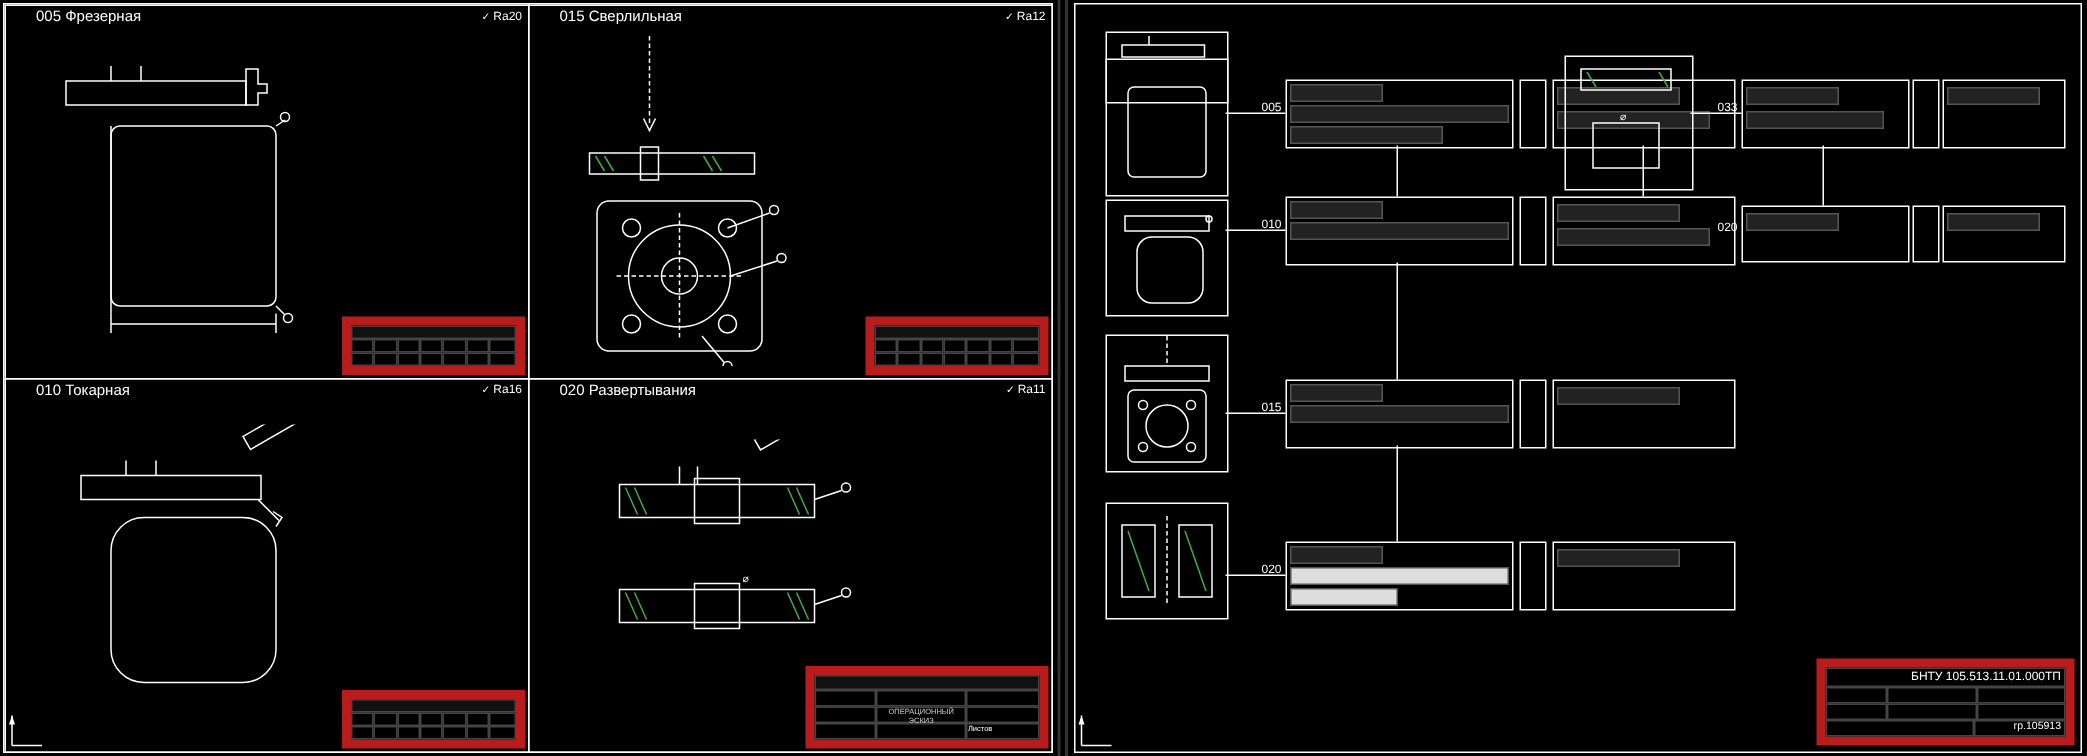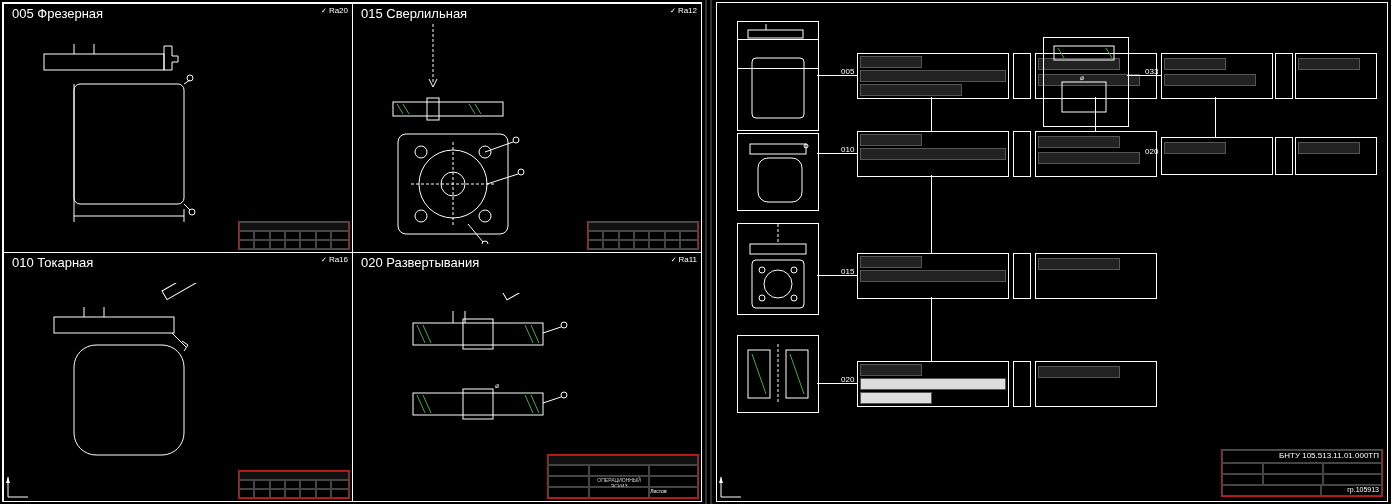--- a/index.html
+++ b/index.html
@@ -5,24 +5,24 @@
   html,body{margin:0;padding:0;background:#000;color:#fff;font-family:Arial,sans-serif;font-size:8px;overflow:hidden}
   .workspace{position:relative;width:1391px;height:504px;background:#000}
   .sheet{position:absolute;border:1px solid #fff;background:#000}
   .sheet-left{left:2px;top:2px;width:698px;height:498px}
   .sheet-right{left:716px;top:2px;width:670px;height:498px}
   .quad{position:absolute;border:1px solid #fff}
   .q-tl{left:0;top:0;width:348px;height:248px}
   .q-tr{left:349px;top:0;width:348px;height:248px}
   .q-bl{left:0;top:249px;width:348px;height:248px}
   .q-br{left:349px;top:249px;width:348px;height:248px}
-  .title{position:absolute;left:8px;top:2px;font-size:13px;color:#fff;white-space:nowrap}
+  .title{position:absolute;left:20px;top:2px;font-size:10px;color:#fff;white-space:nowrap}
   .ra{position:absolute;right:4px;top:2px;font-size:8px;color:#fff}
   .ra::before{content:"✓ ";font-size:7px}
-  .tblock{position:absolute;right:2px;bottom:2px;border:1px solid #b91c1c}
+  .tblock{position:absolute;right:2px;bottom:2px;border:6px solid #b91c1c}
   .tblock .row{display:flex}
   .tblock .cell{border:1px solid #444;height:7px;min-width:10px}
   .drawing{position:absolute}
   .line{stroke:#fff;stroke-width:1;fill:none}
   .dashed{stroke:#fff;stroke-width:1;stroke-dasharray:3 2;fill:none}
   .hatch{stroke:#4a4;stroke-width:1}
   .sep{position:absolute;left:702px;top:0;width:12px;height:504px;background:#000}
   .sep .bar{position:absolute;left:3px;top:0;width:2px;height:504px;background:#333}
   .sep .bar2{position:absolute;left:8px;top:0;width:2px;height:504px;background:#333}
   .node{position:absolute;border:1px solid #fff;background:#000}

